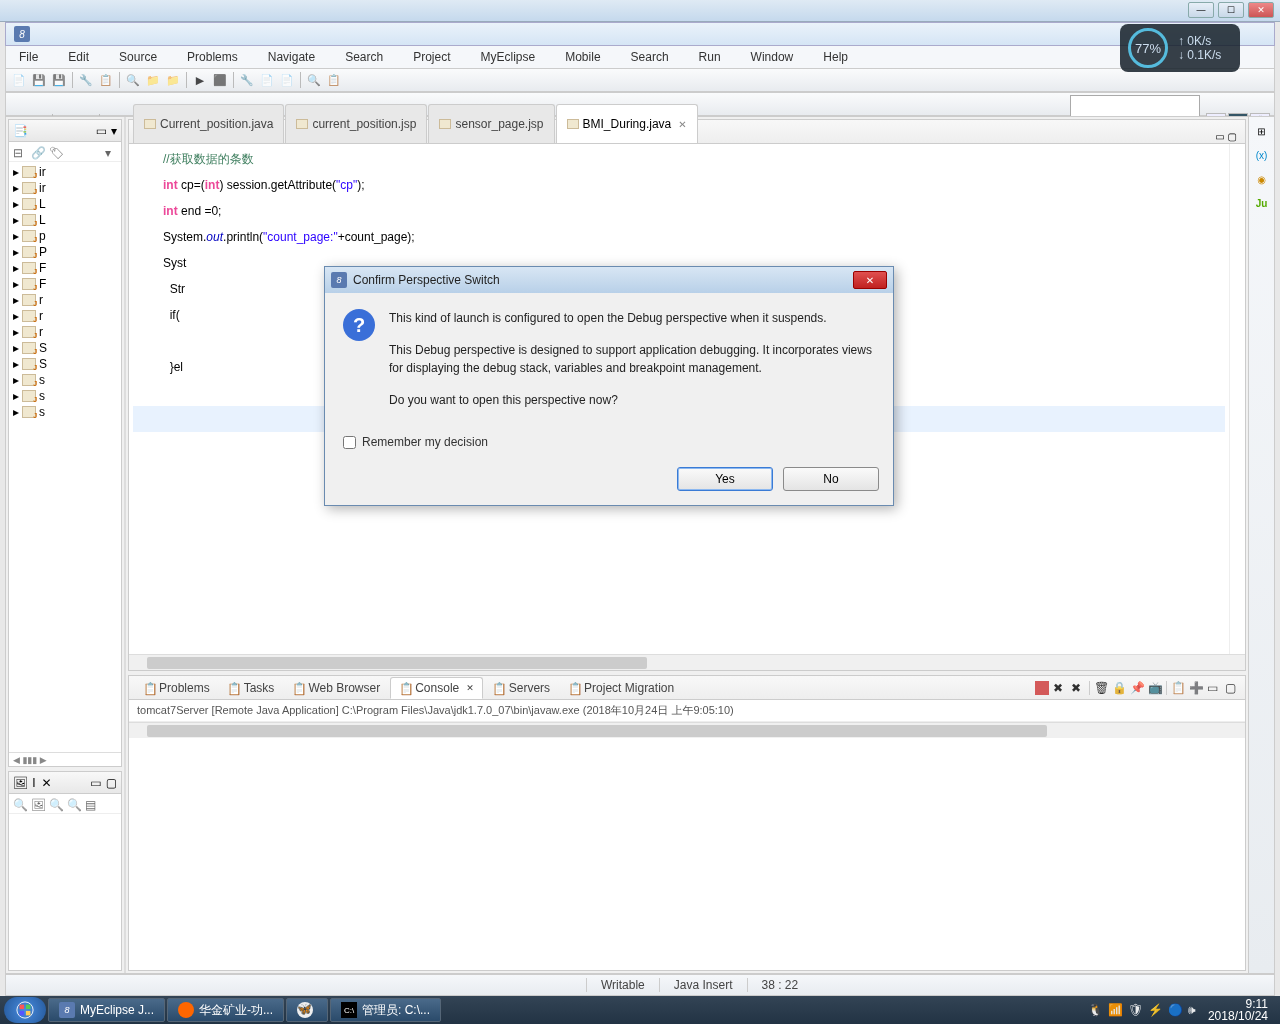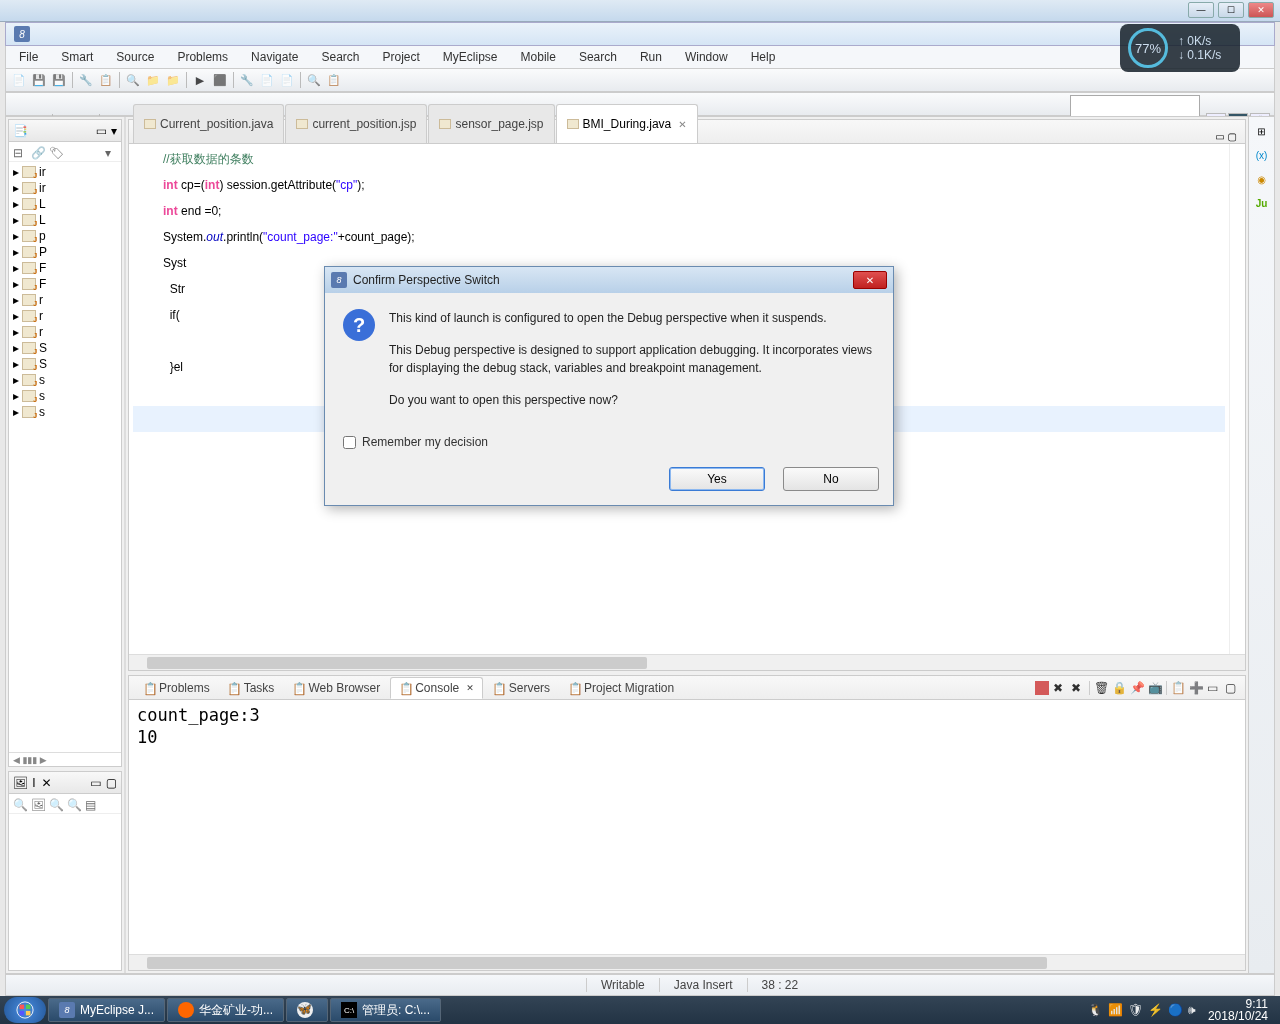--- a/index.html
+++ b/index.html
@@ -3,21 +3,21 @@
 <meta charset="utf-8">
 <style>
 *{margin:0;padding:0;box-sizing:border-box;font-family:"Segoe UI",Tahoma,sans-serif;font-size:12px}
 body{background:#e8e8e8;overflow:hidden;width:1280px;height:1024px;position:relative}
 .win-chrome{position:absolute;top:0;left:0;right:0;height:22px;background:linear-gradient(#dfeaf4,#c5d9ed);border-bottom:1px solid #9ab}
 .win-ctrl{position:absolute;right:6px;top:2px;display:flex;gap:4px}
 .wc{width:26px;height:16px;background:linear-gradient(#e8eff8,#c8d8e8);border:1px solid #8aa;border-radius:2px;display:flex;align-items:center;justify-content:center;font-size:9px}
 .wc.close{background:linear-gradient(#e88,#c55);color:#fff}
 .titlebar{position:absolute;top:22px;left:5px;right:5px;height:24px;background:linear-gradient(#eaf2fa,#d5e5f5);display:flex;align-items:center;padding:0 8px;font-size:13px;color:#333;border:1px solid #aac}
 .titlebar .ticon{width:16px;height:16px;background:#5a7ab0;border-radius:2px;margin-right:6px;display:flex;align-items:center;justify-content:center;color:#fff;font-style:italic;font-size:10px}
-.menubar{position:absolute;top:46px;left:5px;right:5px;height:22px;background:#f5f7fa;display:flex;align-items:center;padding:0 4px;gap:5px;border-left:1px solid #ccc;border-right:1px solid #ccc}
+.menubar{position:absolute;top:46px;left:5px;right:5px;height:22px;background:#f5f7fa;display:flex;align-items:center;padding:0 4px;gap:12px;border-left:1px solid #ccc;border-right:1px solid #ccc}
 .menubar span{padding:3px 9px;color:#333;cursor:default}
 .toolbar{position:absolute;left:5px;right:5px;background:linear-gradient(#fafbfc,#e8ebef);border:1px solid #ccc;display:flex;align-items:center;padding:2px 4px;gap:2px;flex-wrap:wrap}
 .tb1{top:68px;height:24px}
 .tb2{top:92px;height:24px}
 .tbtn{width:18px;height:18px;display:flex;align-items:center;justify-content:center;font-size:11px;opacity:0.7}
 .tsep{width:1px;height:16px;background:#bbb;margin:0 2px}
 .quick{margin-left:auto;border:1px solid #aaa;background:#fff;padding:19px 6px;width:130px;color:#ec4899;font-style:italic}
 .persp{display:flex;gap:2px;margin-left:4px}
 .persp .pb{width:20px;height:18px;border:1px solid #bbb;background:#eef;display:flex;align-items:center;justify-content:center}
 .workarea{position:absolute;top:116px;left:5px;right:5px;bottom:50px;background:#f0f0f0;border:1px solid #ccc;display:flex}
@@ -74,42 +74,42 @@
 .dialog{position:absolute;top:266px;left:324px;width:570px;background:#f0f0f0;border:1px solid #6a8bb0;box-shadow:3px 3px 12px rgba(0,0,0,0.3)}
 .dlg-title{height:26px;background:linear-gradient(#d8e6f4,#b8d0e8);display:flex;align-items:center;padding:0 6px;font-size:12px;color:#222}
 .dlg-title .dicon{width:16px;height:16px;background:#5a7ab0;border-radius:2px;margin-right:6px;color:#fff;font-style:italic;font-size:9px;display:flex;align-items:center;justify-content:center}
 .dlg-close{margin-left:auto;width:34px;height:18px;background:linear-gradient(#e05050,#c02020);border:1px solid #900;border-radius:2px;color:#fff;display:flex;align-items:center;justify-content:center;font-size:10px}
 .dlg-body{padding:16px 18px 12px 18px;display:flex;gap:14px}
 .dlg-icon{width:32px;height:32px;background:#3a6fd8;border-radius:50%;display:flex;align-items:center;justify-content:center;color:#fff;font-size:20px;font-weight:bold;flex-shrink:0}
 .dlg-msg{flex:1;font-size:12.5px;color:#222;line-height:18px}
 .dlg-msg p{margin-bottom:14px}
 .dlg-chk{padding:0 18px 10px 18px;display:flex;align-items:center;gap:6px;font-size:12px;color:#333}
 .dlg-chk input{width:13px;height:13px}
-.dlg-btns{padding:8px 14px 14px 14px;display:flex;justify-content:flex-end;gap:18px}
+.dlg-btns{padding:8px 14px 14px 14px;display:flex;justify-content:flex-end;gap:10px}
 .dlg-btns button{width:96px;height:24px;background:linear-gradient(#fafafa,#e4e4e4);border:1px solid #8a8a8a;border-radius:3px;font-size:12px}
 .dlg-btns button.def{border:1px solid #3a7bd5;box-shadow:0 0 0 1px #8cb8f0 inset}
 </style>
 </head>
 <body>
 
 <div class="win-chrome">
   <div class="win-ctrl">
     <div class="wc">—</div>
     <div class="wc">☐</div>
     <div class="wc close">✕</div>
   </div>
 </div>
 
 <div class="titlebar">
   <div class="ticon">8</div>
 </div>
 
 <div class="menubar">
   <span>File</span>
-  <span>Smart</span>
+  <span>Edit</span>
   <span>Source</span>
   <span>Problems</span>
   <span>Navigate</span>
   <span>Search</span>
   <span>Project</span>
   <span>MyEclipse</span>
   <span>Mobile</span>
   <span>Search</span>
   <span>Run</span>
   <span>Window</span>
@@ -353,22 +353,21 @@
           <div class="ct">🔒</div>
           <div class="ct">📌</div>
           <div class="ct">📺</div>
           <div style="width:1px;height:14px;background:#ccc"></div>
           <div class="ct">📋</div>
           <div class="ct">➕</div>
           <div class="ct">▭</div>
           <div class="ct">▢</div>
         </div>
       </div>
-      <div class="con-body">count_page:3
-10</div>
+      <div class="con-title">tomcat7Server [Remote Java Application] C:\Program Files\Java\jdk1.7.0_07\bin\javaw.exe (2018年10月24日 上午9:05:10)</div>
       <div class="hscroll">
           <div class="thumb" style="width:900px"></div>
         </div>
     </div>
   </div>
 
   <div class="right-col">
     <div class="ric">⊞</div>
     <div class="ric" style="color:#08c">(x)</div>
     <div class="ric" style="color:#c80">◉</div>

